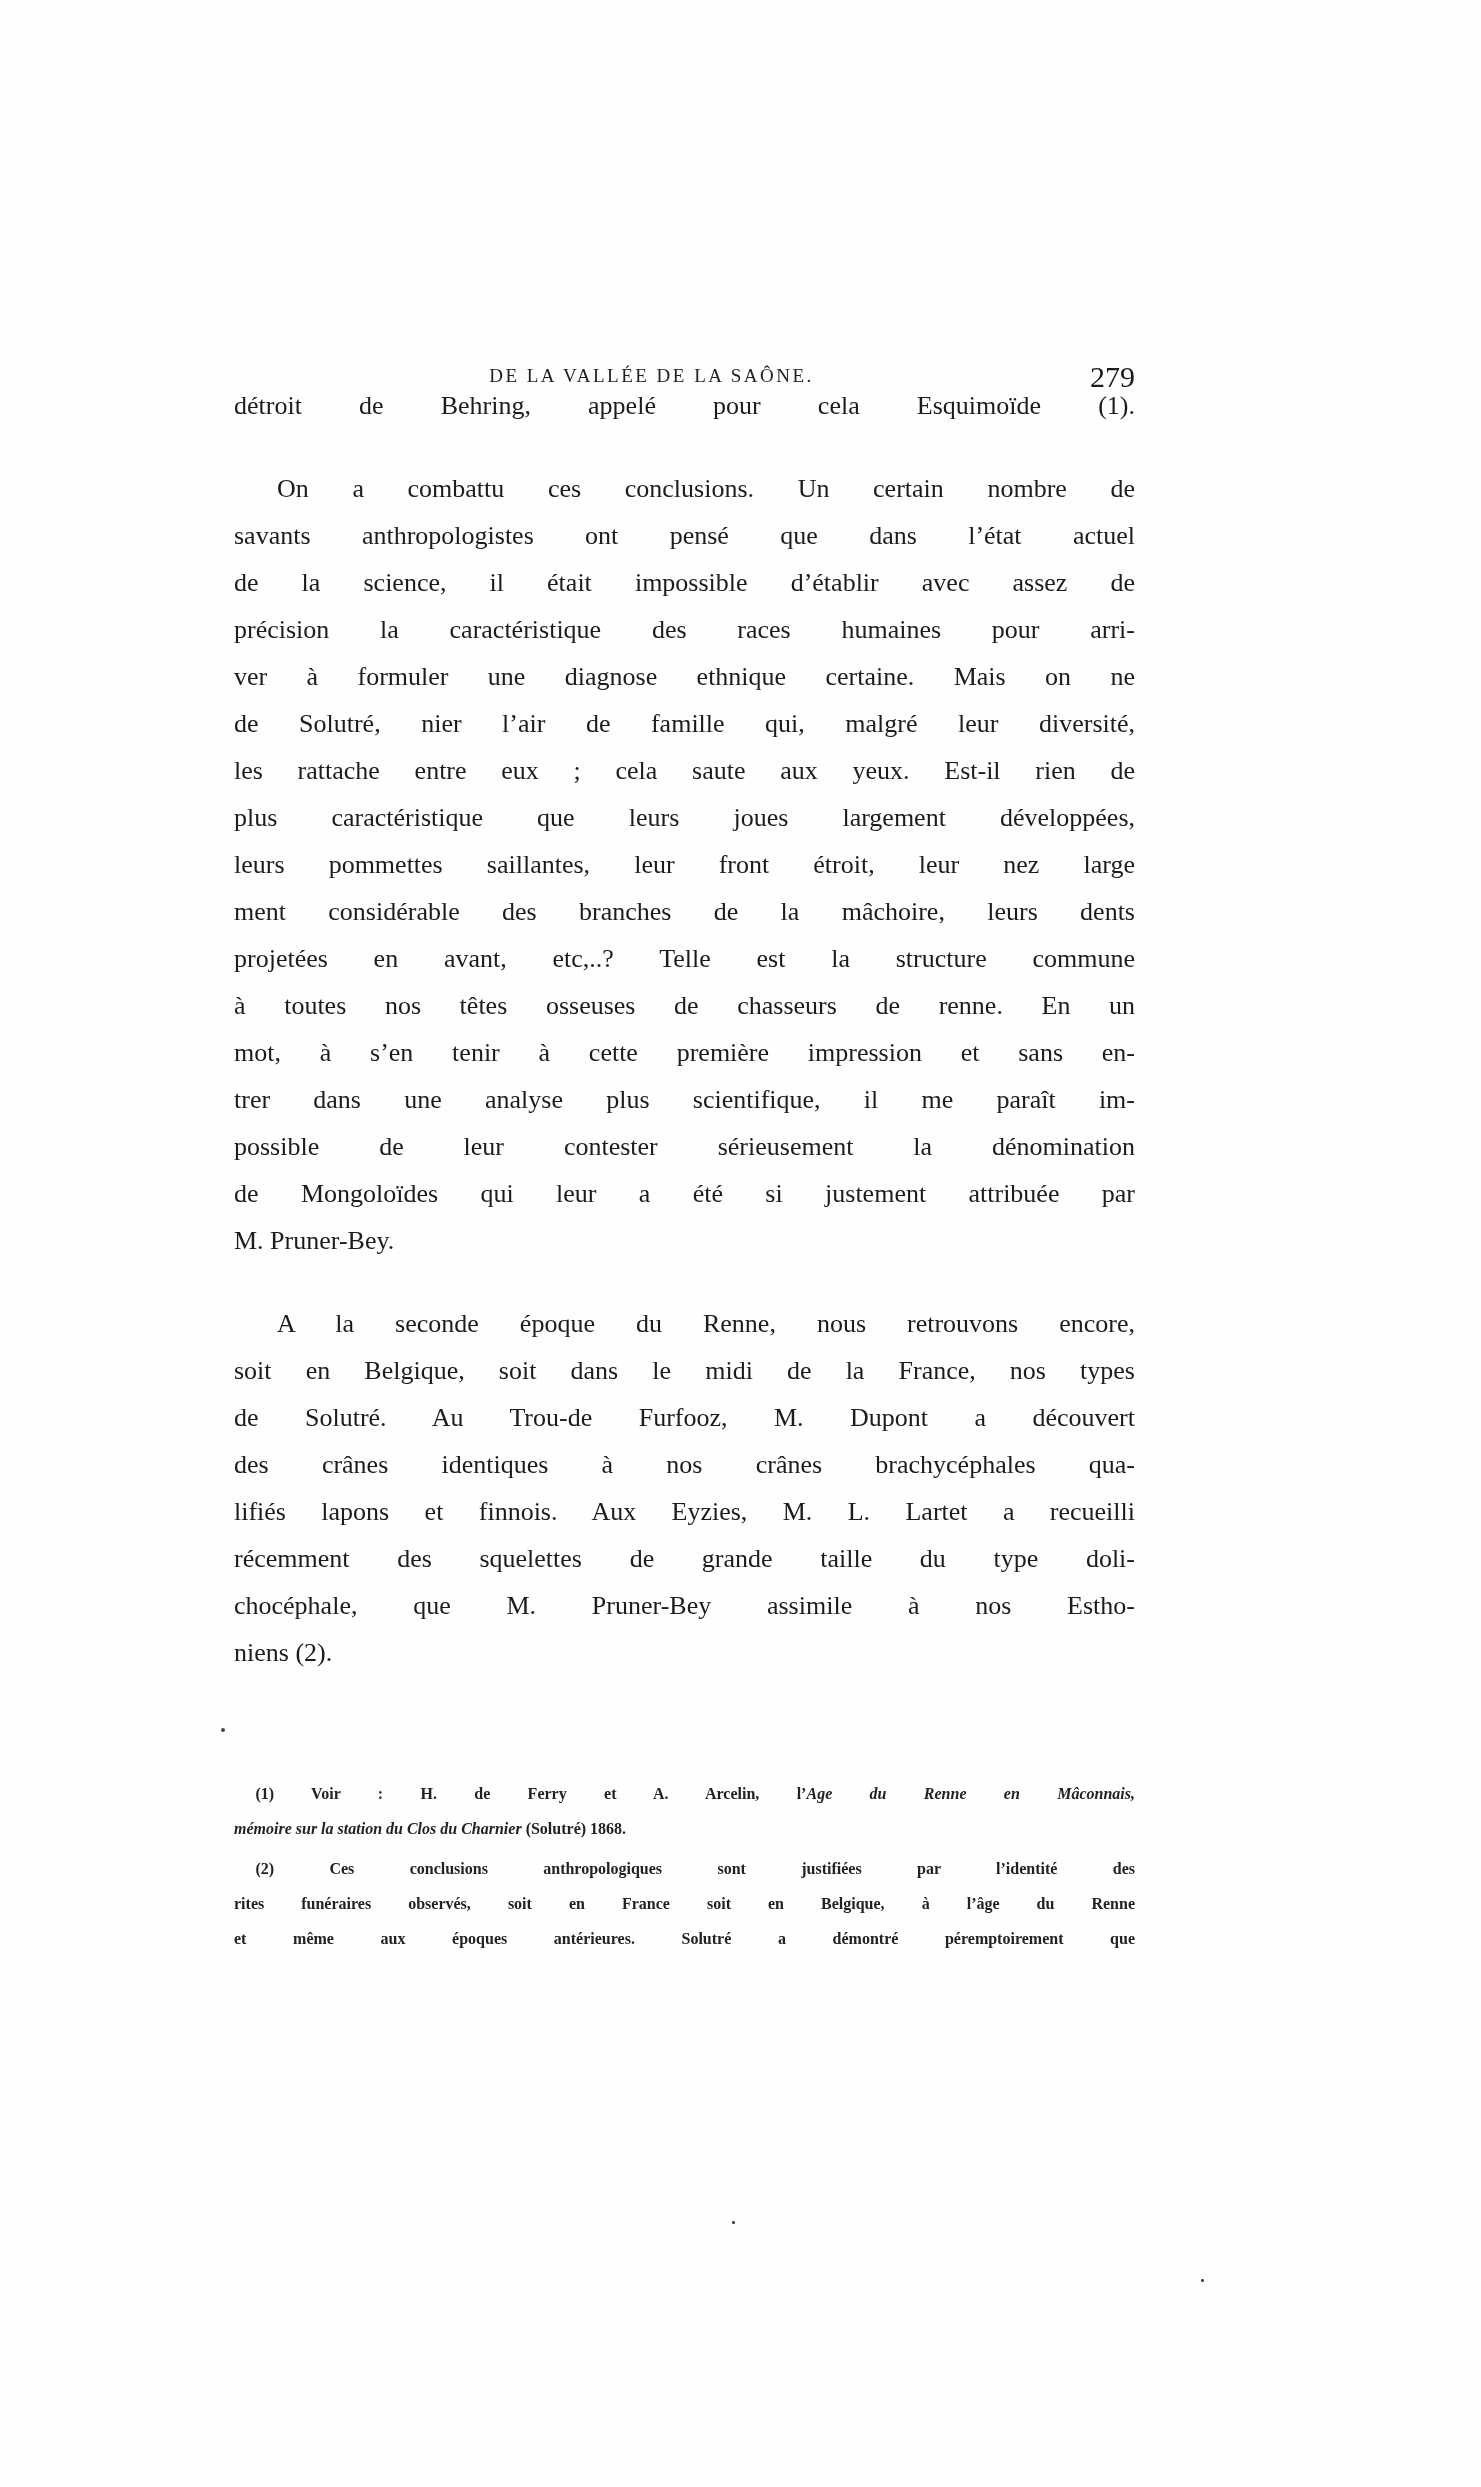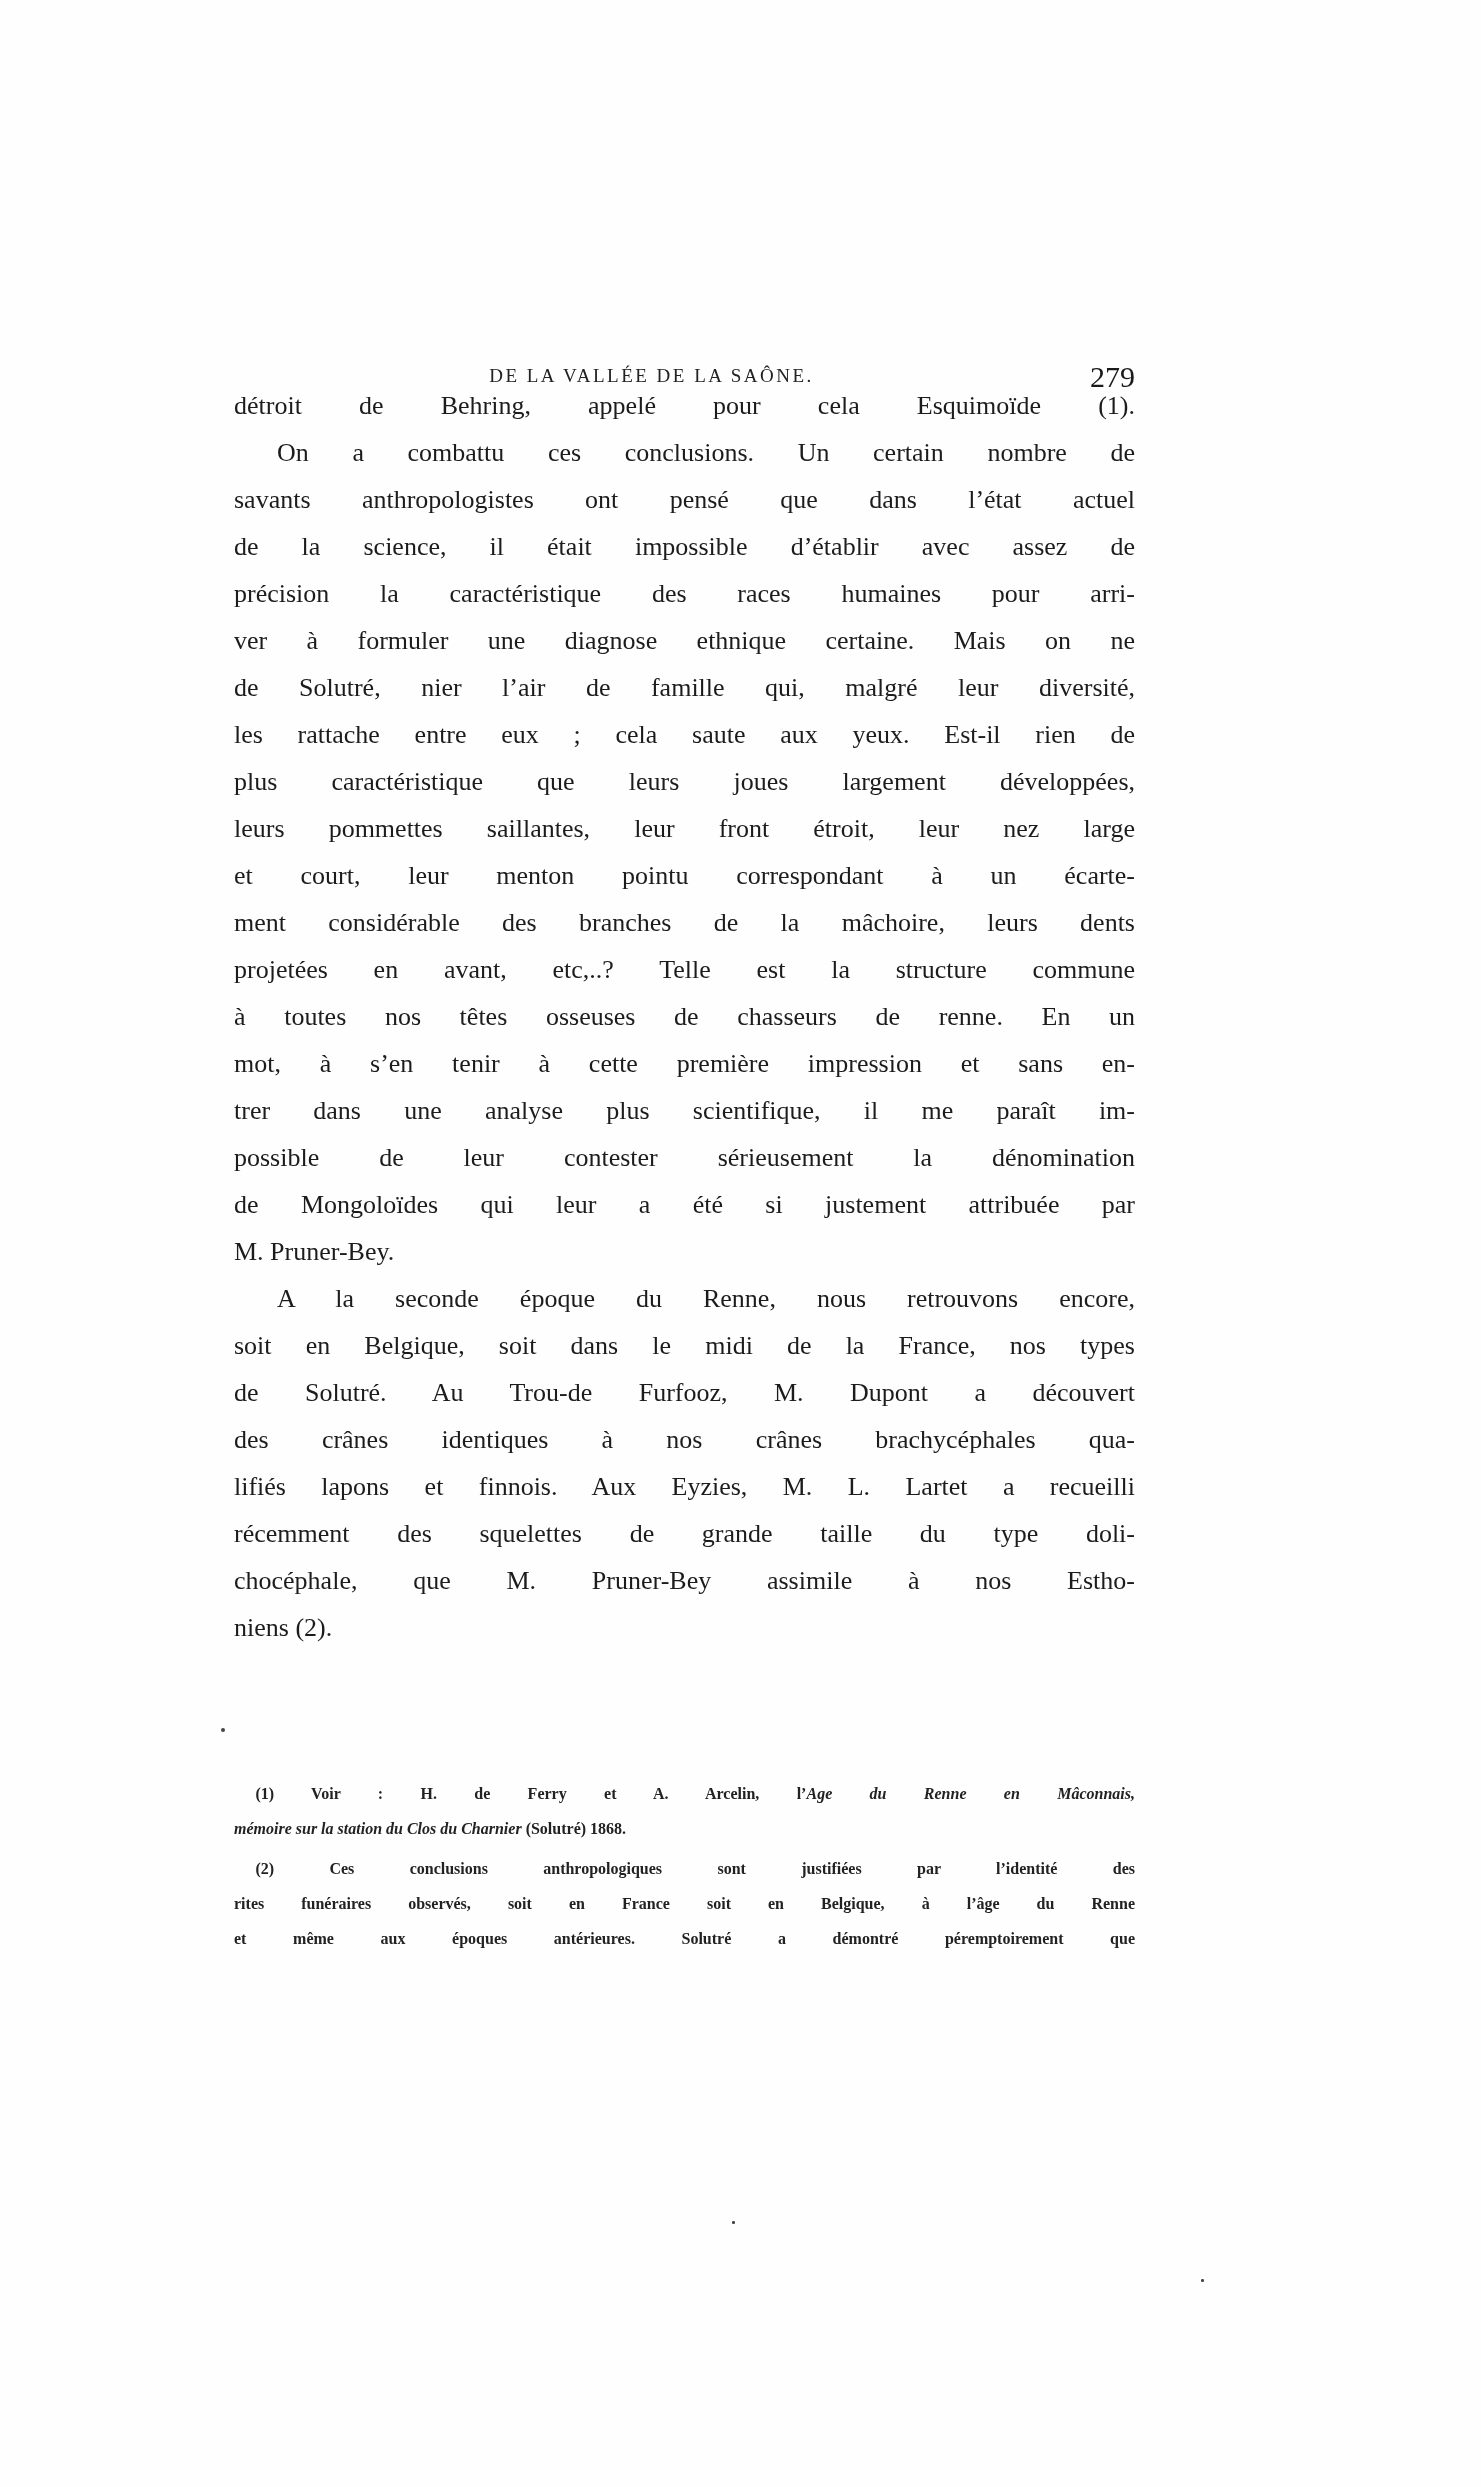--- a/index.html
+++ b/index.html
@@ -15,21 +15,21 @@
     position: absolute; right: 0; top: 0;
     font-family: "Liberation Serif", serif; font-size: 30px; color: #1a1a1a;
   }
   .body-text {
     position: absolute; top: 382px; left: 234px; width: 901px;
     font-family: "Liberation Serif", serif; font-size: 26px; line-height: 47px;
     color: #1c1c1c;
   }
   .line { display: block; height: 47px; white-space: nowrap; text-align: justify; text-align-last: justify; }
   .line.last { text-align-last: left; }
-  .line.indent { padding-left: 43px; }
+  .line.indent { padding-left: 43px; margin-top: 36px; }
   .footnotes {
     position: absolute; top: 1776px; left: 234px; width: 901px;
     font-family: "Liberation Serif", serif; font-size: 16px; line-height: 35px;
     color: #222; font-weight: bold;
   }
   .fline { display: block; white-space: nowrap; text-align: justify; text-align-last: justify; height: 35px; }
   .fline.last { text-align-last: left; }
   .fline.indent { padding-left: 21.4px; }
   .fn-gap { height: 5px; }
   .ital { font-style: italic; }
@@ -49,21 +49,20 @@
     <span class="line">détroit de Behring, appelé pour cela Esquimoïde (1).</span>
     <span class="line indent">On a combattu ces conclusions. Un certain nombre de</span>
     <span class="line">savants anthropologistes ont pensé que dans l’état actuel</span>
     <span class="line">de la science, il était impossible d’établir avec assez de</span>
     <span class="line">précision la caractéristique des races humaines pour arri-</span>
     <span class="line">ver à formuler une diagnose ethnique certaine. Mais on ne</span>
     <span class="line">de Solutré, nier l’air de famille qui, malgré leur diversité,</span>
     <span class="line">les rattache entre eux ; cela saute aux yeux. Est-il rien de</span>
     <span class="line">plus caractéristique que leurs joues largement développées,</span>
     <span class="line">leurs pommettes saillantes, leur front étroit, leur nez large</span>
-    <span class="line">et court, leur menton pointu correspondant à un écarte-</span>
     <span class="line">ment considérable des branches de la mâchoire, leurs dents</span>
     <span class="line">projetées en avant, etc,..? Telle est la structure commune</span>
     <span class="line">à toutes nos têtes osseuses de chasseurs de renne. En un</span>
     <span class="line">mot, à s’en tenir à cette première impression et sans en-</span>
     <span class="line">trer dans une analyse plus scientifique, il me paraît im-</span>
     <span class="line">possible de leur contester sérieusement la dénomination</span>
     <span class="line">de Mongoloïdes qui leur a été si justement attribuée par</span>
     <span class="line last">M. Pruner-Bey.</span>
     <span class="line indent">A la seconde époque du Renne, nous retrouvons encore,</span>
     <span class="line">soit en Belgique, soit dans le midi de la France, nos types</span>

